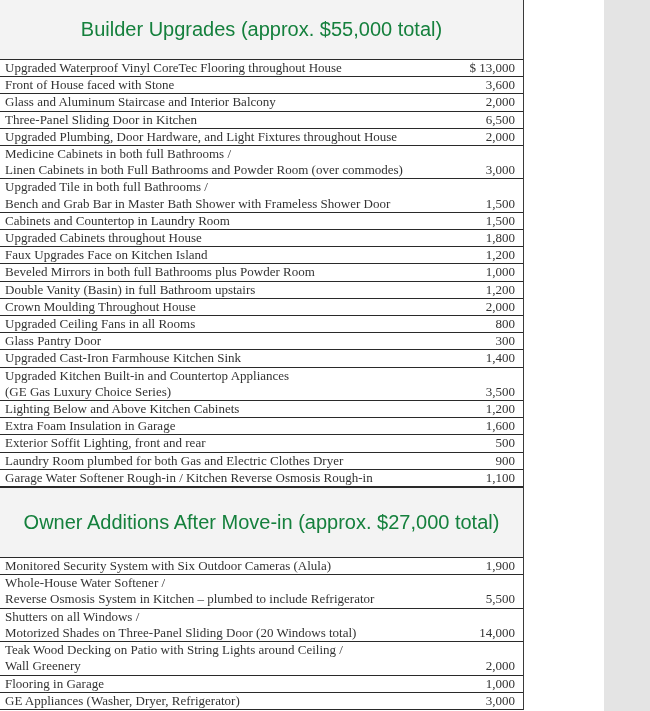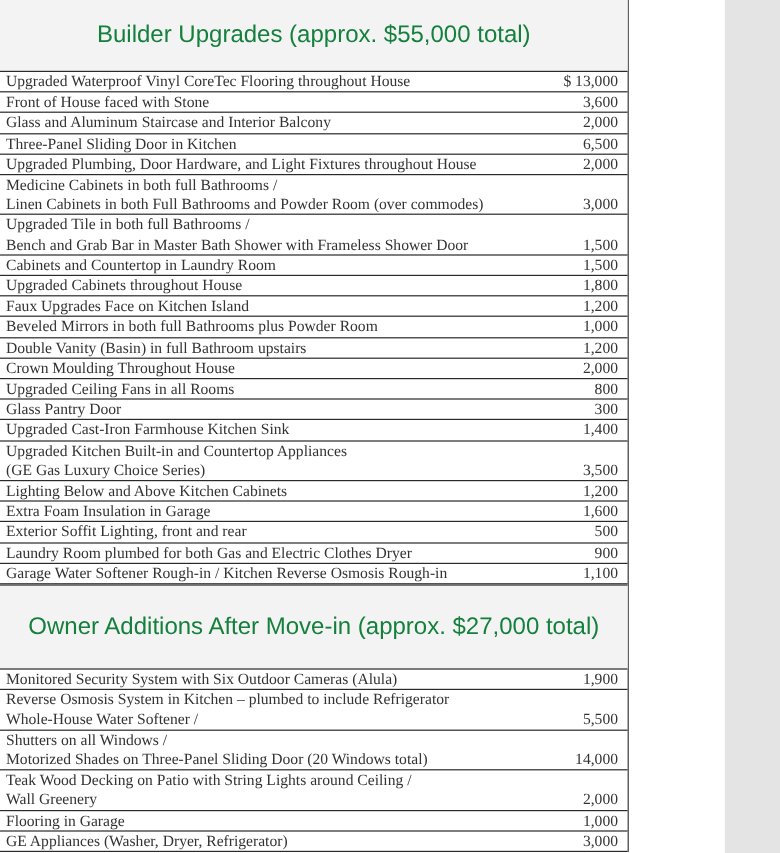--- a/index.html
+++ b/index.html
@@ -181,22 +181,22 @@
   <div class="section-header second">Owner Additions After Move-in (approx. $27,000 total)</div>
   <div id="owner-rows">
       <div class="row">
         <div class="desc">
           <span>Monitored Security System with Six Outdoor Cameras (Alula)</span>
         </div>
         <div class="amt">1,900</div>
       </div>
       <div class="row">
         <div class="desc">
+          <span>Whole-House Water Softener /</span>
           <span>Reverse Osmosis System in Kitchen – plumbed to include Refrigerator</span>
-          <span>Whole-House Water Softener /</span>
         </div>
         <div class="amt">5,500</div>
       </div>
       <div class="row">
         <div class="desc">
           <span>Shutters on all Windows /</span>
           <span>Motorized Shades on Three-Panel Sliding Door (20 Windows total)</span>
         </div>
         <div class="amt">14,000</div>
       </div>

